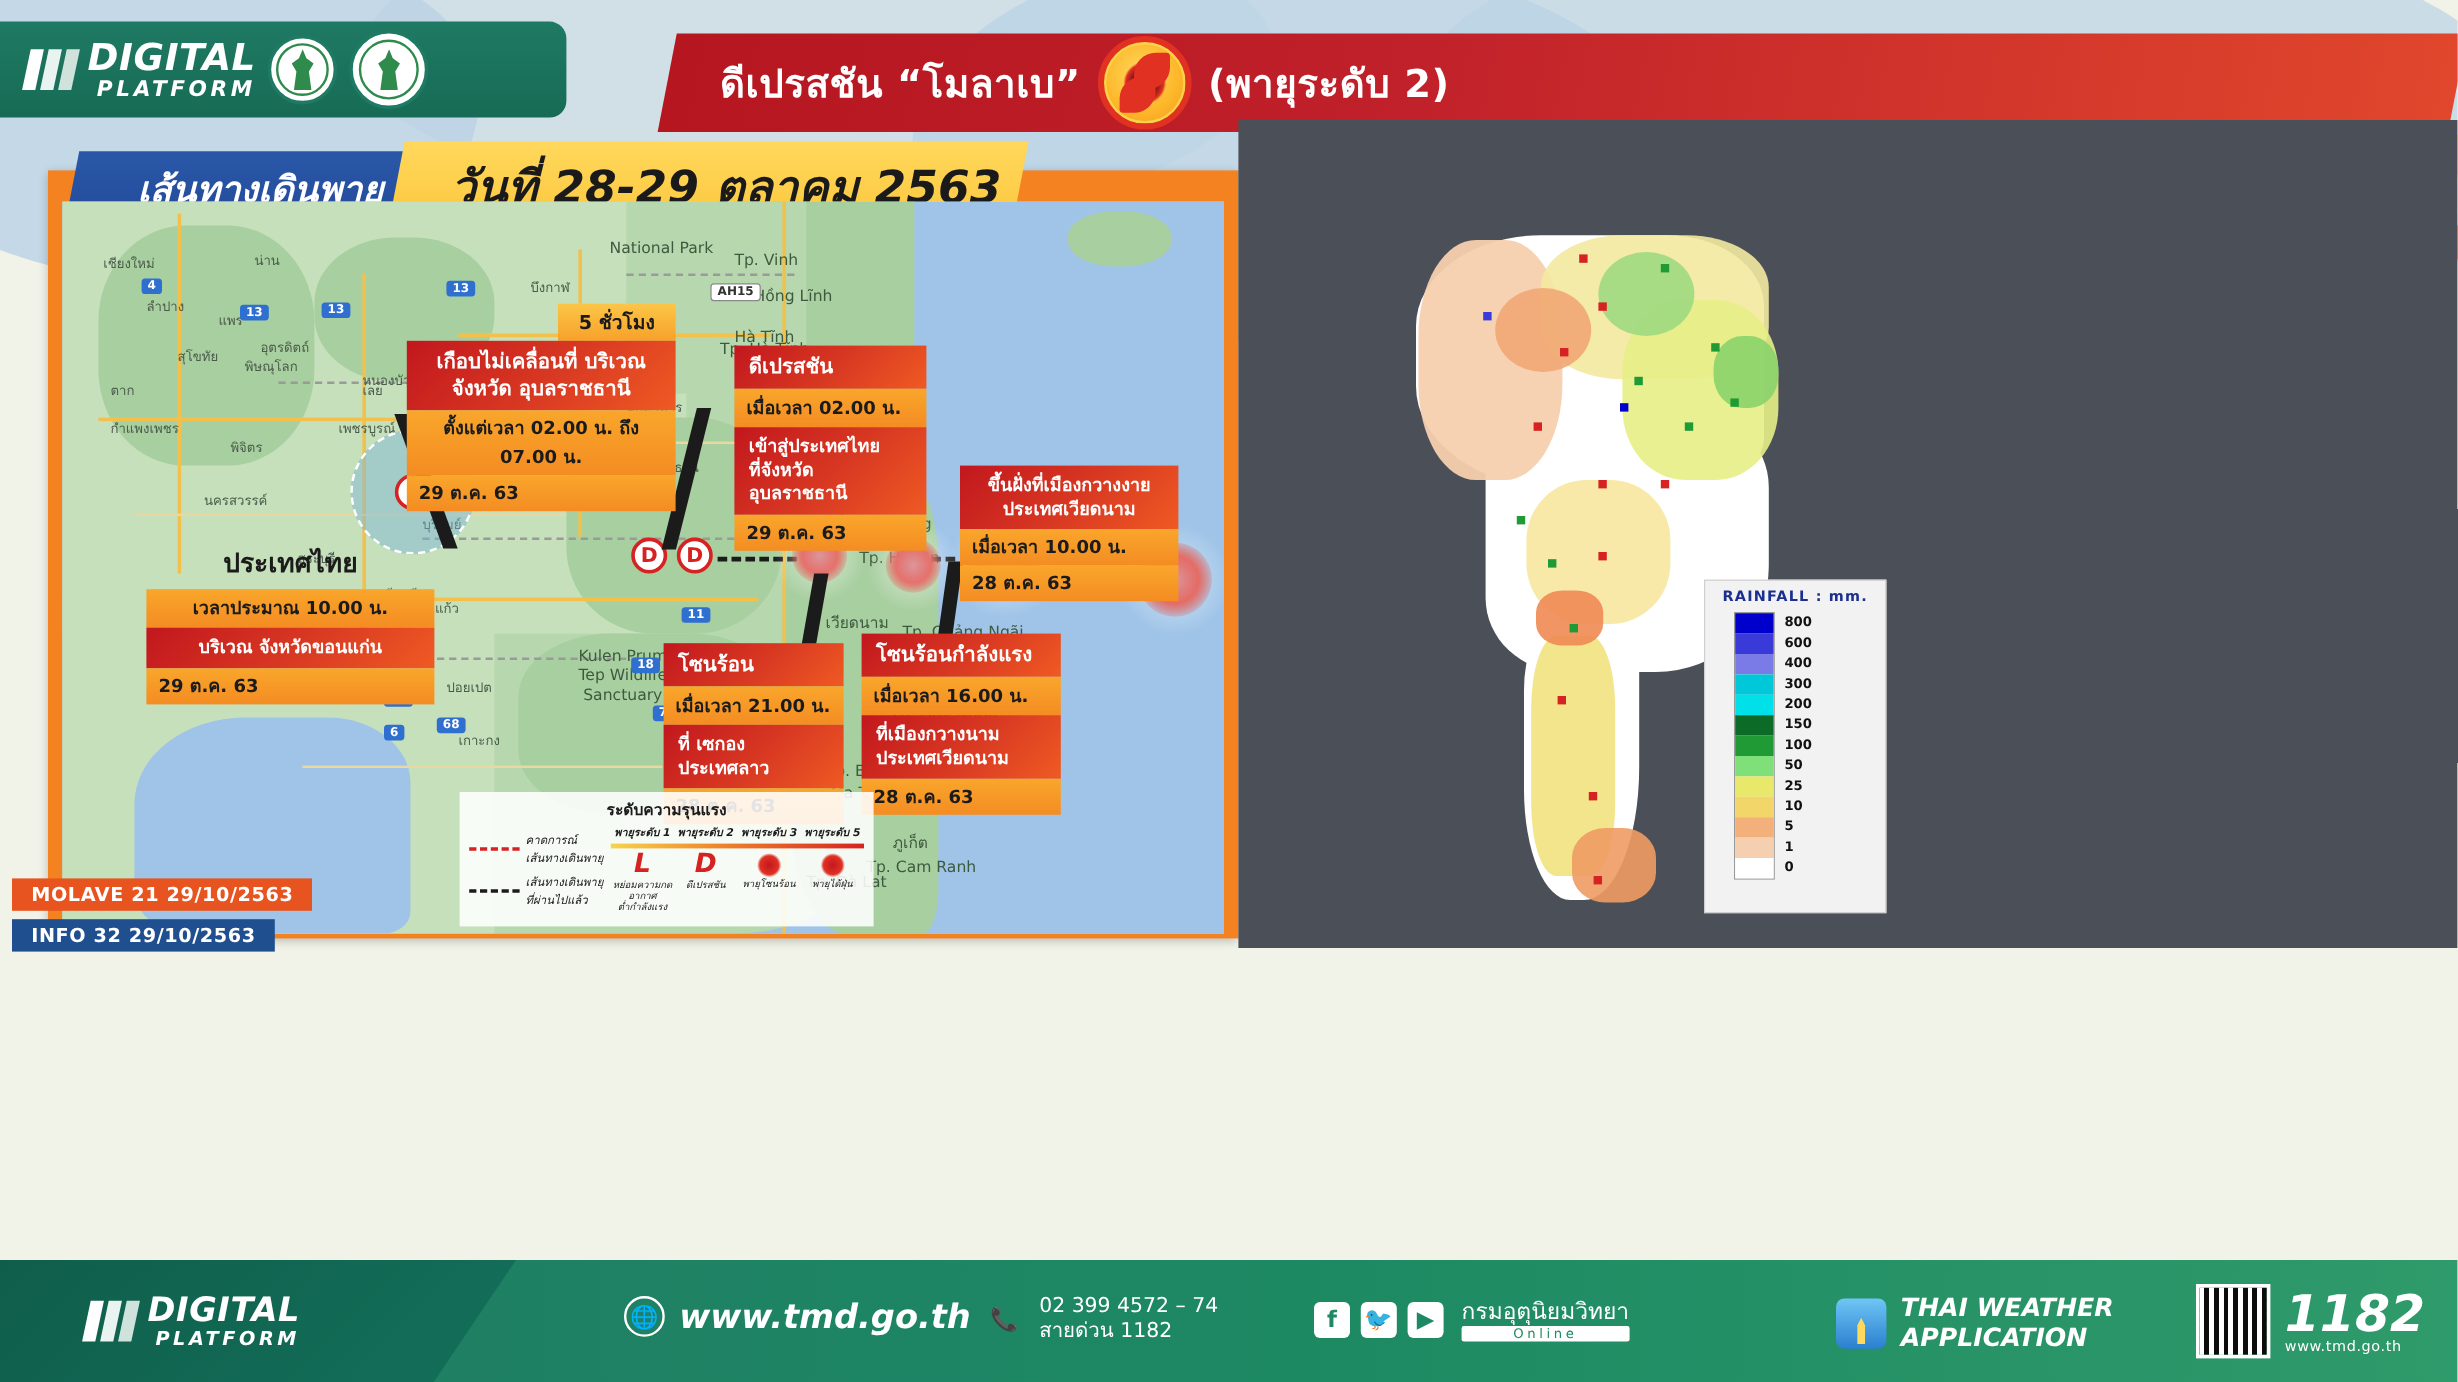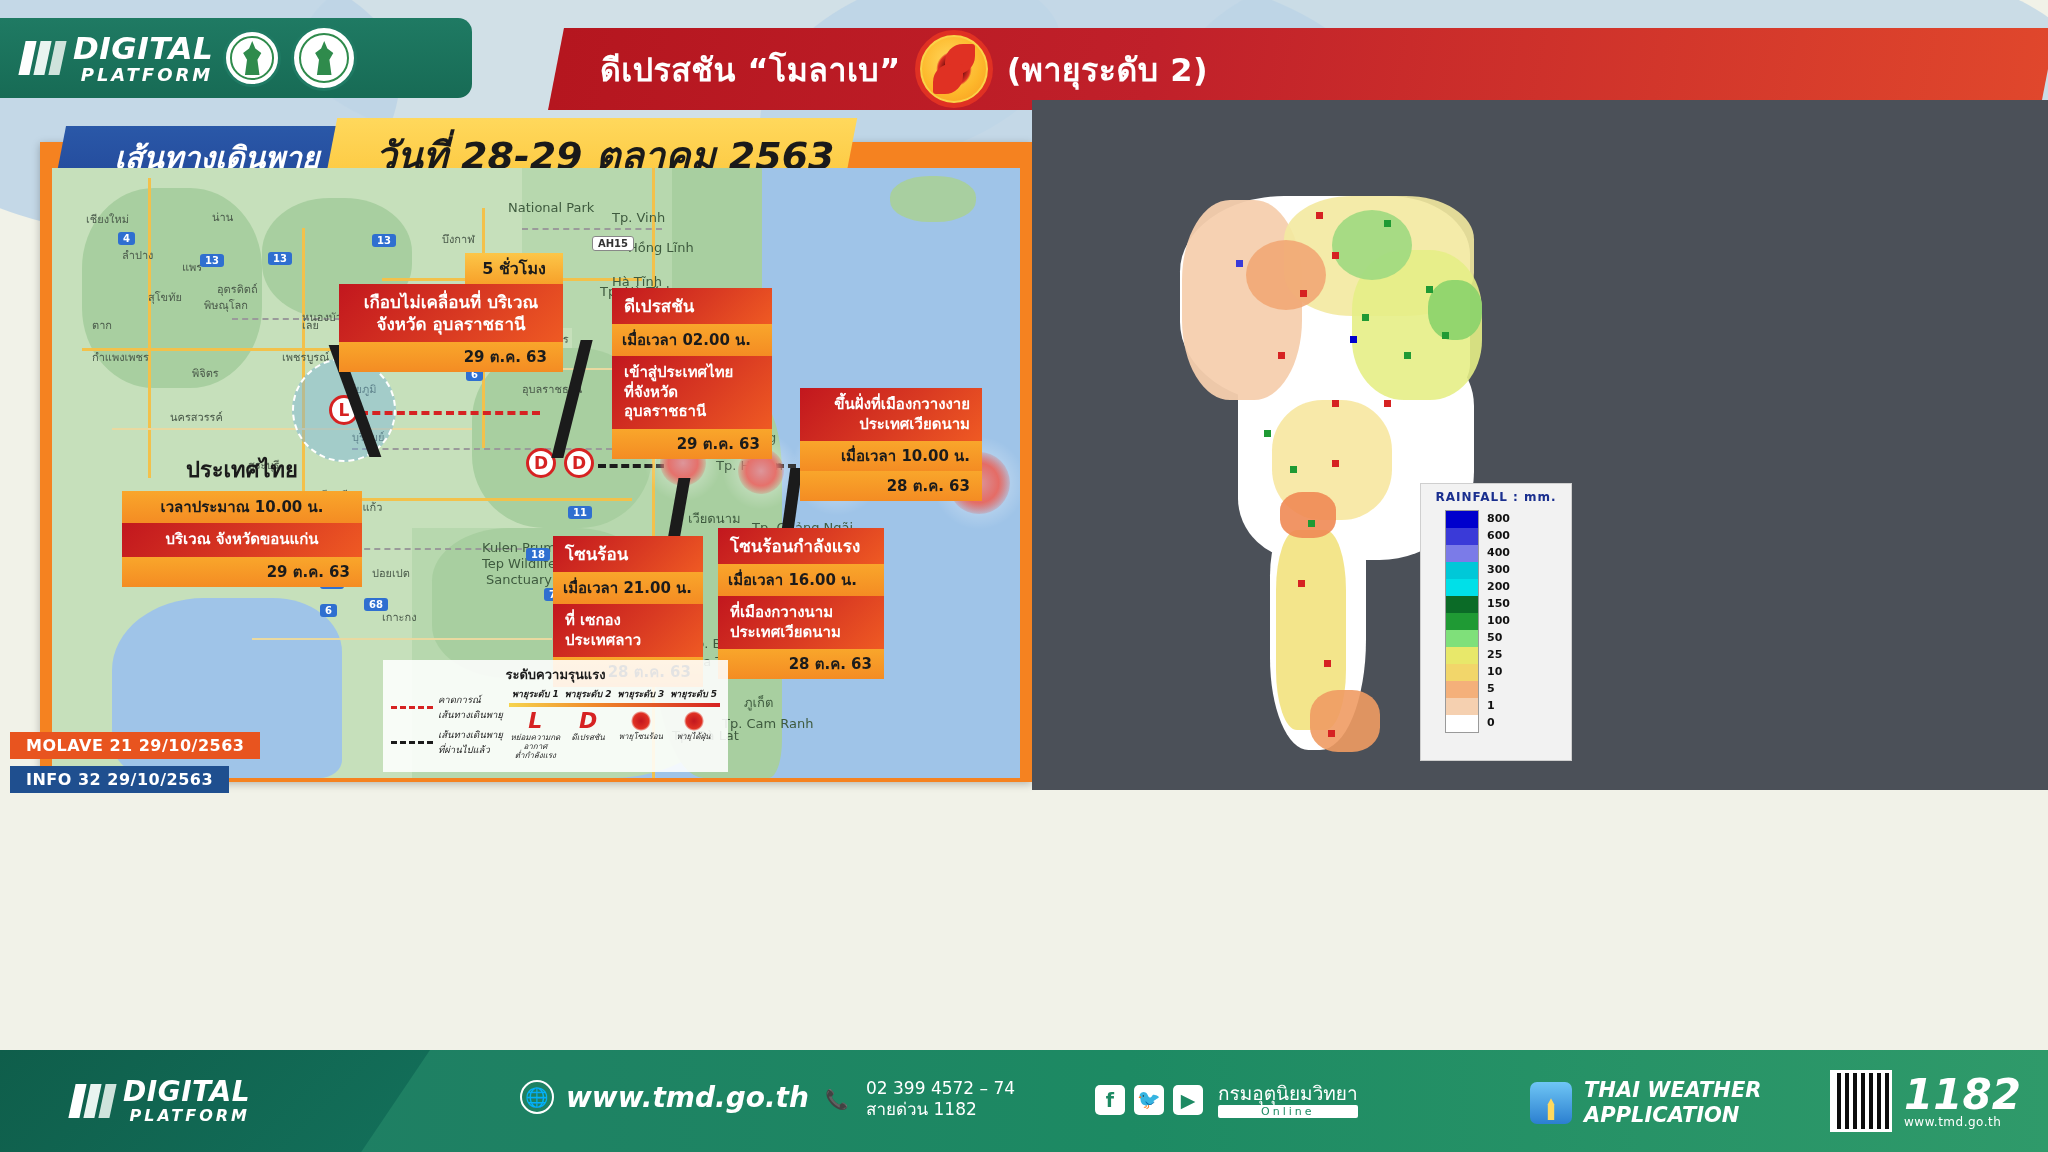--- a/index.html
+++ b/index.html
@@ -165,21 +165,21 @@
 
   
   .callout{ position:absolute; z-index:9; }
   .co-head{ background:linear-gradient(180deg,#fcc648 0%,#f7a12a 100%); color:#1b1b1b;
             font-size:16px; font-weight:bold; text-align:center; padding:3px 10px; }
   .co-body{ background:linear-gradient(135deg,#c2171e 0%,#d93a22 55%,#ef5a23 100%);
             color:#fff; font-size:17px; font-weight:bold; text-align:center; padding:7px 12px; line-height:1.3; }
   .co-body.small{ font-size:15px; }
   .co-foot{ background:linear-gradient(180deg,#f9a62b 0%,#f48c23 100%); color:#1b1b1b;
             font-size:15px; font-weight:bold; text-align:center; padding:3px 10px; }
-  .co-foot.right{ text-align:right; }
+  .co-foot.right{ text-align:left; }
   .co-sub{ background:linear-gradient(180deg,#f9a62b 0%,#f48c23 100%); color:#1b1b1b;
             font-size:15px; font-weight:bold; text-align:center; padding:4px 10px; }
   .leader{ position:absolute; background:#1b1b1b; z-index:8; }
 
   
   .legend{
     position:absolute; left:383px; top:660px; width:345px; height:112px;
     background:rgba(255,255,255,.88); z-index:9; padding:4px 8px;
   }
   .legend-title{ text-align:center; font-size:13px; font-weight:bold; color:#1b1b1b; }
@@ -430,37 +430,38 @@
     <div class="spiral big" style="left:754px;top:270px;"></div>
     <div class="spiral big" style="left:896px;top:284px;"></div>
   </div>
 
   <div class="callout" style="left:339px;top:253px;width:224px;">
     <div class="co-head" style="margin-left:126px;width:98px;">5 ชั่วโมง</div>
     <div class="co-body">
       <div>เกือบไม่เคลื่อนที่ บริเวณ</div>
       <div>จังหวัด อุบลราชธานี</div>
     </div>
+    <div class="co-foot">ตั้งแต่เวลา 02.00 น. ถึง 07.00 น.</div>
     <div class="co-foot right" style="padding-right:16px;">29 ต.ค. 63</div>
   </div>
   <div class="leader" style="left:349px;top:345px;width:12px;height:112px;transform:skewX(20deg);"></div>
 
   <div class="callout" style="left:612px;top:288px;width:160px;">
     <div class="co-body" style="text-align:left;">ดีเปรสชัน</div>
     <div class="co-sub" style="text-align:left;">เมื่อเวลา 02.00 น.</div>
     <div class="co-body small" style="text-align:left;">
       <div>เข้าสู่ประเทศไทย</div>
       <div>ที่จังหวัด อุบลราชธานี</div>
     </div>
     <div class="co-foot right" style="padding-right:12px;">29 ต.ค. 63</div>
   </div>
   <div class="leader" style="left:566px;top:340px;width:12px;height:118px;transform:skewX(-14deg);"></div>
 
   <div class="callout" style="left:800px;top:388px;width:182px;">
-    <div class="co-body small" style="text-align:right;">
+    <div class="co-body small" style="text-align:center;">
       <div>ขึ้นฝั่งที่เมืองกวางงาย</div>
       <div>ประเทศเวียดนาม</div>
     </div>
     <div class="co-foot right" style="padding-right:12px;">เมื่อเวลา 10.00 น.</div>
     <div class="co-foot right" style="padding-right:12px;">28 ต.ค. 63</div>
   </div>
 
   <div class="callout" style="left:122px;top:452px;width:240px;">
     <div style="font-size:22px;font-weight:bold;color:#1b1b1b;text-align:center;padding-bottom:4px;">ประเทศไทย</div>
     <div class="co-sub">เวลาประมาณ 10.00 น.</div>

